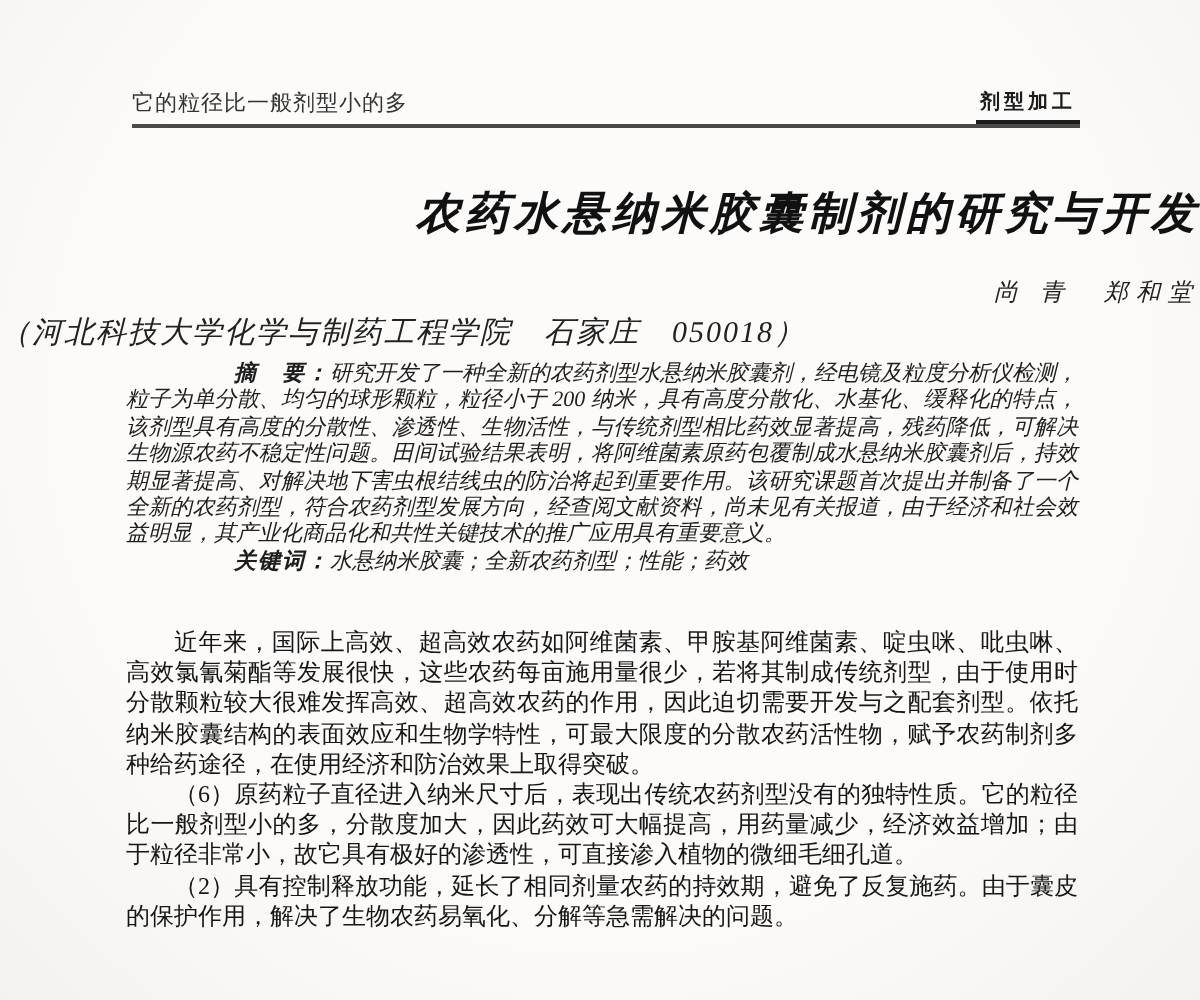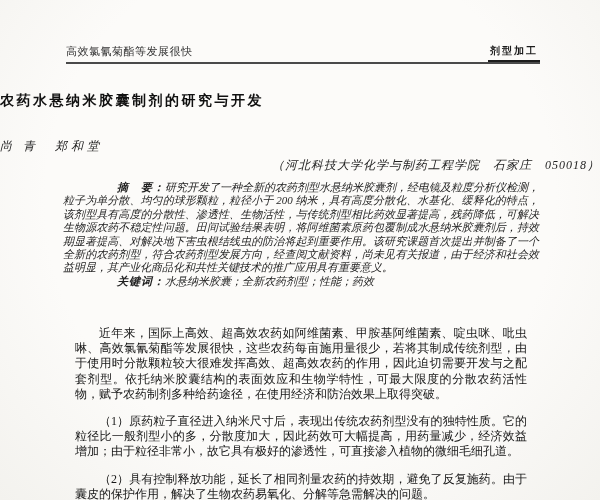--- a/index.html
+++ b/index.html
@@ -26,73 +26,74 @@
   .hdr-right{
     font-size:10px; font-weight:bold; letter-spacing:2px; color:#1c1c1c;
     font-family:"Liberation Sans", sans-serif;
     border-bottom:2px solid #1c1c1c;
     padding:0 2px 2px 2px;
     margin-bottom:-3px;
   }
   
   .title{
     position:absolute; top:92px; left:0; width:100%;
-    text-align:left;
-    font-size:14px; font-weight:bold; letter-spacing:2.5px;
+    text-align:right;
+    font-size:22px; font-weight:bold; letter-spacing:2.5px;
     color:#111;
+    font-style:italic;
   }
   .authors{
     position:absolute; top:138px; left:0; width:100%;
-    text-align:left;
+    text-align:right;
     font-size:12px; letter-spacing:4px; font-style:italic; color:#222;
   }
   .affil{
     position:absolute; top:157px; left:0; width:100%;
-    text-align:right;
-    font-size:12px; letter-spacing:1px; font-style:italic; color:#222;
+    text-align:left;
+    font-size:15px; letter-spacing:1px; font-style:italic; color:#222;
   }
   
   .abstract{
     position:absolute; top:181px; left:63px; width:476px;
     font-size:11px; line-height:13.4px;
     text-align:justify;
     font-style:italic;
     color:#1e1e1e;
   }
   .abstract p{margin:0; text-indent:2em;}
   .abstract .lbl{font-weight:bold; font-style:italic; letter-spacing:1px;margin-left:32px;}
   
   .bodytext{
     position:absolute; top:314px; left:63px; width:476px;
     font-size:12px; line-height:15.2px;
     text-align:justify;
     color:#161616;
   }
-  .bodytext p{margin:12px; text-indent:2em;}
+  .bodytext p{margin:0; text-indent:2em;}
 </style>
 </head>
 <body>
 
 <div class="page">
 
   <div class="hdr">
-    <span class="hdr-left">高效氯氰菊酯等发展很快</span>
+    <span class="hdr-left">它的粒径比一般剂型小的多</span>
     <span class="hdr-right">剂型加工</span>
   </div>
 
   <div class="title">农药水悬纳米胶囊制剂的研究与开发</div>
 
   <div class="authors">尚 青　郑和堂</div>
 
   <div class="affil">（河北科技大学化学与制药工程学院　石家庄　050018）</div>
 
   <div class="abstract">
     <p><span class="lbl">摘　要：</span><span>研究开发了一种全新的农药剂型水悬纳米胶囊剂，经电镜及粒度分析仪检测，粒子为单分散、均匀的球形颗粒，粒径小于 200 纳米，具有高度分散化、水基化、缓释化的特点，该剂型具有高度的分散性、渗透性、生物活性，与传统剂型相比药效显著提高，残药降低，可解决生物源农药不稳定性问题。田间试验结果表明，将阿维菌素原药包覆制成水悬纳米胶囊剂后，持效期显著提高、对解决地下害虫根结线虫的防治将起到重要作用。该研究课题首次提出并制备了一个全新的农药剂型，符合农药剂型发展方向，经查阅文献资料，尚未见有关报道，由于经济和社会效益明显，其产业化商品化和共性关键技术的推广应用具有重要意义。</span></p>
     <p><span class="lbl">关键词：</span><span>水悬纳米胶囊；全新农药剂型；性能；药效</span></p>
   </div>
 
   <div class="bodytext">
     <p>近年来，国际上高效、超高效农药如阿维菌素、甲胺基阿维菌素、啶虫咪、吡虫啉、高效氯氰菊酯等发展很快，这些农药每亩施用量很少，若将其制成传统剂型，由于使用时分散颗粒较大很难发挥高效、超高效农药的作用，因此迫切需要开发与之配套剂型。依托纳米胶囊结构的表面效应和生物学特性，可最大限度的分散农药活性物，赋予农药制剂多种给药途径，在使用经济和防治效果上取得突破。</p>
-    <p>（1）原药粒子直径进入纳米尺寸后，表现出传统农药剂型没有的独特性质。它的粒径比一般剂型小的多，分散度加大，因此药效可大幅提高，用药量减少，经济效益增加；由于粒径非常小，故它具有极好的渗透性，可直接渗入植物的微细毛细孔道。</p>
+    <p>（6）原药粒子直径进入纳米尺寸后，表现出传统农药剂型没有的独特性质。它的粒径比一般剂型小的多，分散度加大，因此药效可大幅提高，用药量减少，经济效益增加；由于粒径非常小，故它具有极好的渗透性，可直接渗入植物的微细毛细孔道。</p>
     <p>（2）具有控制释放功能，延长了相同剂量农药的持效期，避免了反复施药。由于囊皮的保护作用，解决了生物农药易氧化、分解等急需解决的问题。</p>
   </div>
 
 </div>
 
 </body></html>

